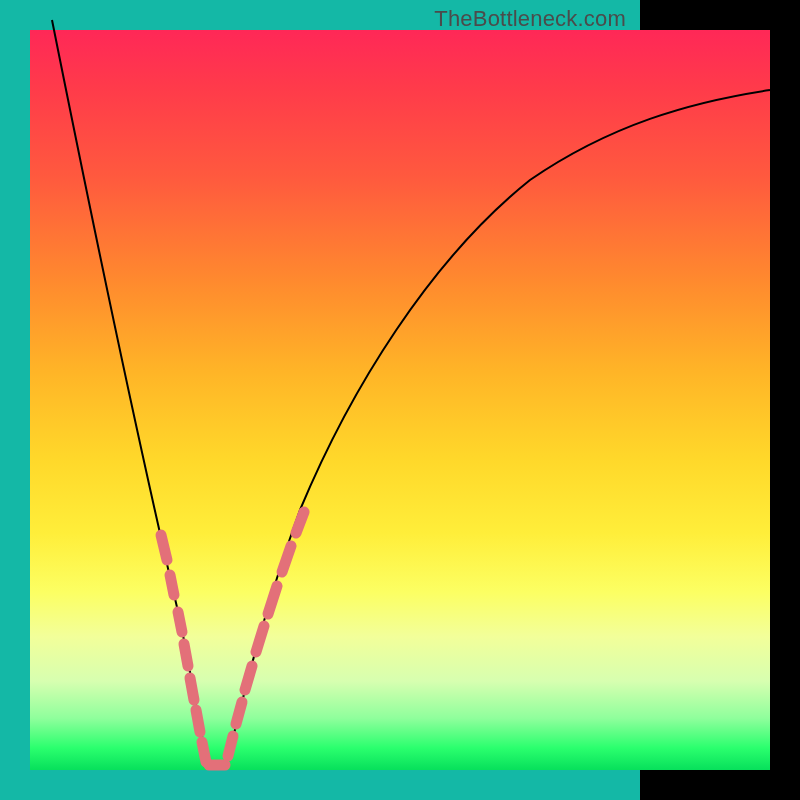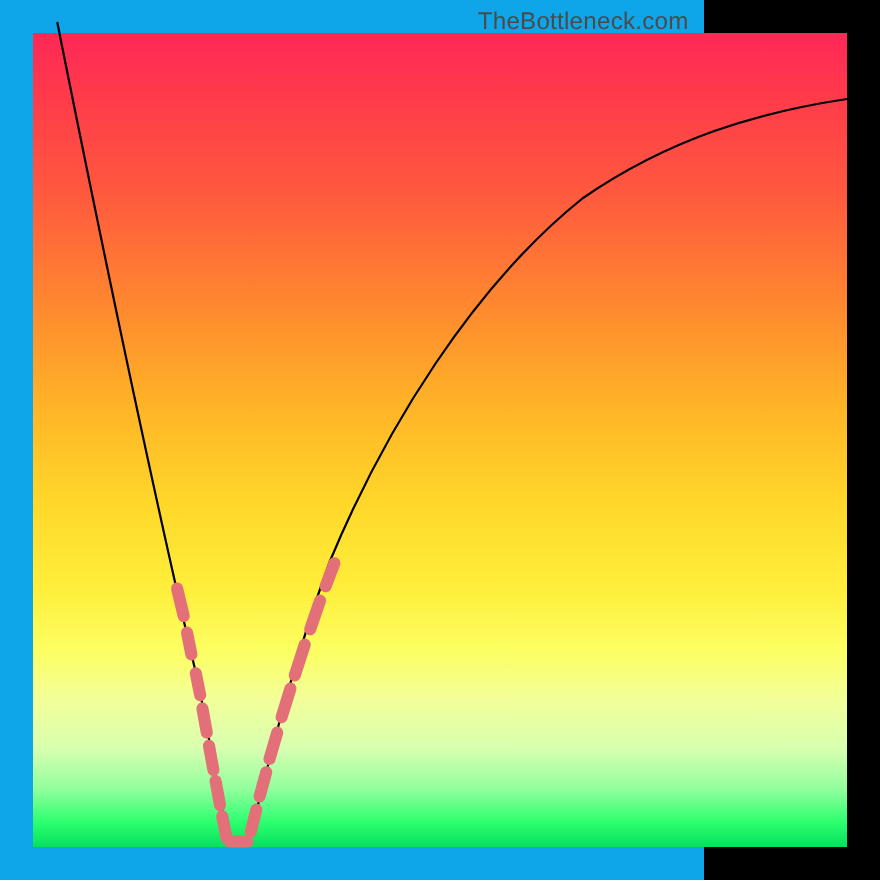--- a/index.html
+++ b/index.html
@@ -10,21 +10,21 @@
     overflow: hidden;
     background: #000;
     font-family: Arial, Helvetica, sans-serif;
   }
   .frame {
     position: absolute;
     left: 0;
     top: 0;
     width: 640px;
     height: 800px;
-    background: #0ea5e9;
+    background: #14b8a6;
   }
   .plot-area {
     position: absolute;
     left: 30px;
     top: 30px;
     width: 740px;
     height: 740px;
     
     background: linear-gradient(
       to bottom,

